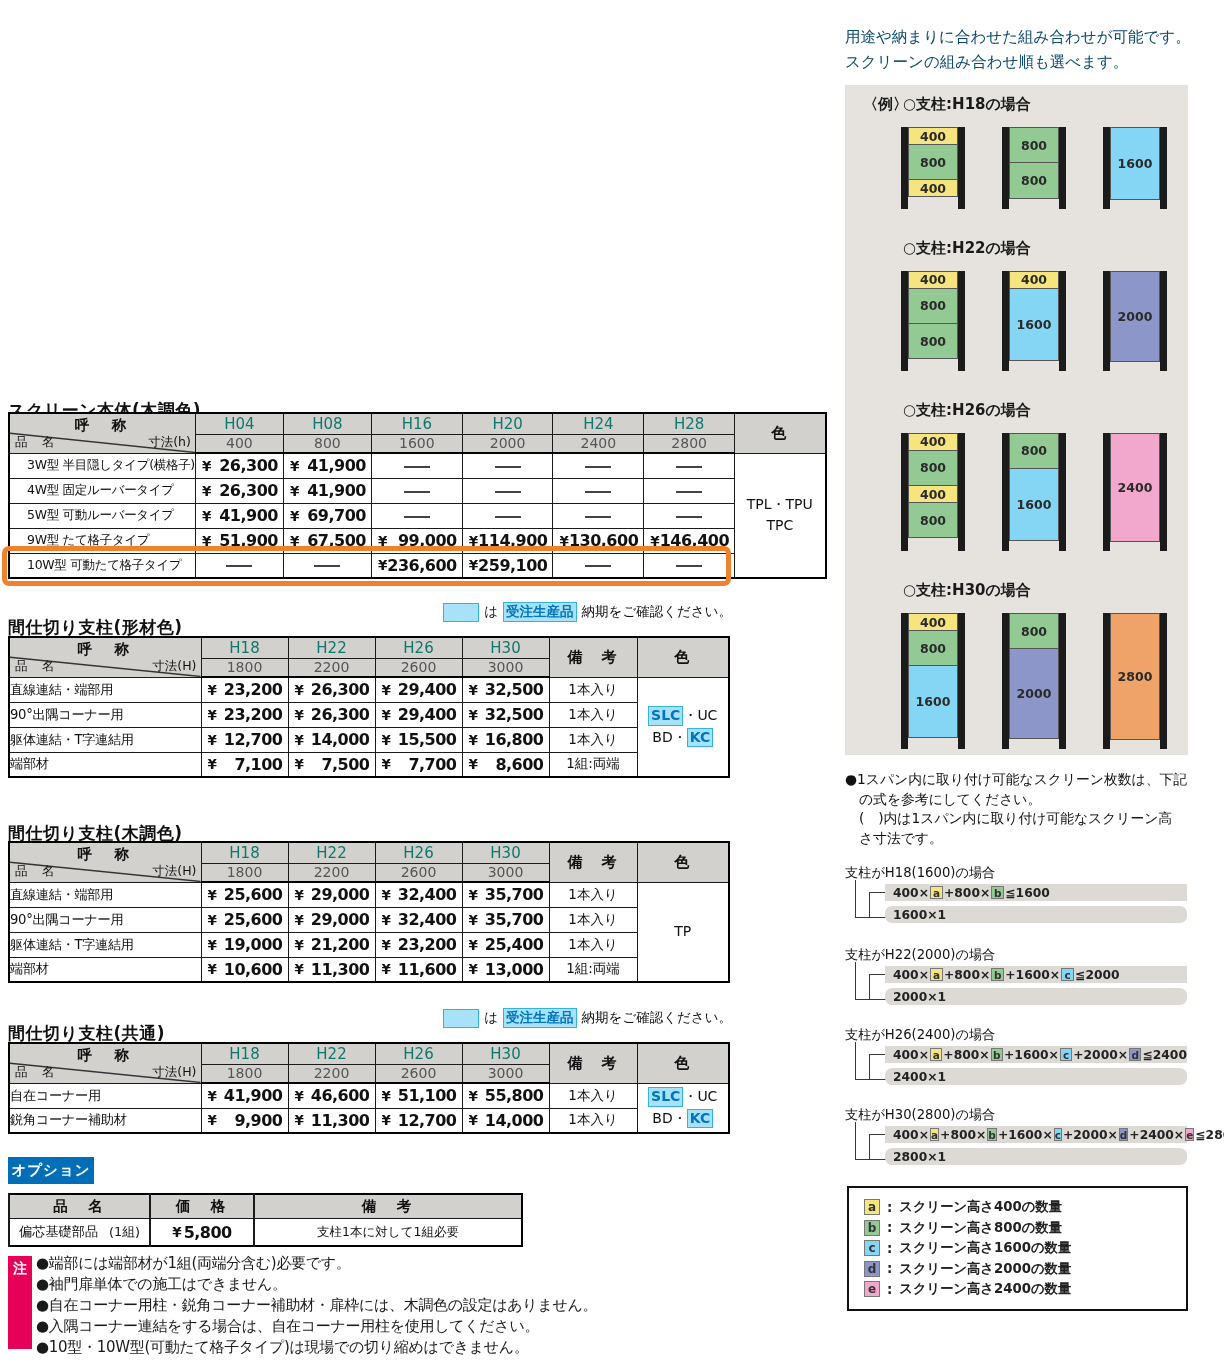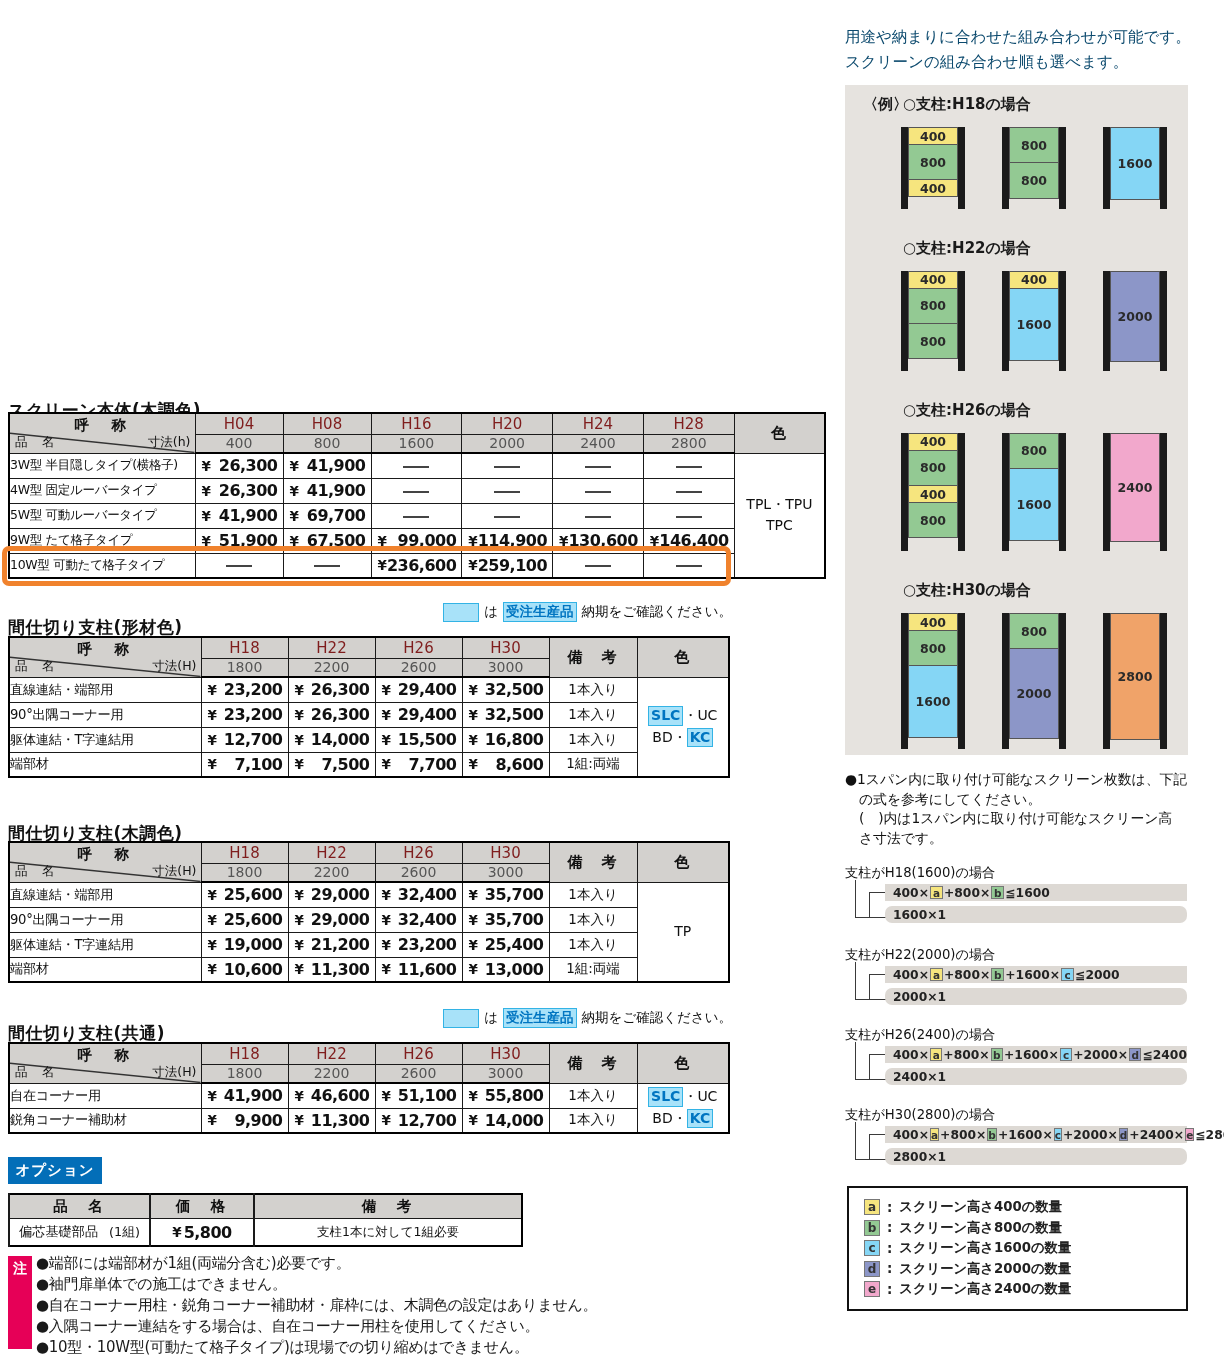--- a/index.html
+++ b/index.html
@@ -13,53 +13,53 @@
   }
   .sec-title{position:absolute;font-size:17px;font-weight:700;letter-spacing:.5px;white-space:nowrap;}
 
   
   .tbl-wrap{position:absolute;}
   table.ptab{border-collapse:collapse;table-layout:fixed;background:#fff;border:2.3px solid #000;}
   .ptab th,.ptab td{border:1.4px solid #1a1a1a;padding:0;overflow:hidden;white-space:nowrap;}
   .ptab thead th{background:var(--header-bg);}
   .hrow1{height:21px;} .hrow2{height:19px;} .brow{height:25px;}
   .hrow2 td{background:var(--header-bg);border-bottom:2.3px solid #000;color:#555;font-weight:400;font-size:14px;text-align:center;}
-  .codeh{font-size:15px;font-weight:500;color:#7f1d1d;text-align:center;}
+  .codeh{font-size:15px;font-weight:500;color:#0f766e;text-align:center;}
   .remh,.colh{font-size:15px;font-weight:600;text-align:center;letter-spacing:2px;}
   .remh,.rem{border-left-width:2px;}
   .colh,.ccell{border-left-width:2px;}
   .namehead{position:relative;border-right-width:2px;}
   .diag{position:absolute;left:0;top:0;width:100%;height:100%;}
   .diag line{stroke:#333;stroke-width:1.4;}
   .nh-call{position:absolute;top:2px;left:0;right:0;text-align:center;font-size:14.5px;font-weight:600;letter-spacing:4px;}
   .nh-name{position:absolute;bottom:2px;left:5px;font-size:12.5px;font-weight:500;letter-spacing:1px;}
   .nh-dim{position:absolute;bottom:2px;right:4px;font-size:12.5px;font-weight:500;}
   .rname{border-right-width:2px;text-align:left;padding:0 4px;font-size:13.2px;font-weight:500;letter-spacing:-0.3px;}
-  .w-screen .rname{font-size:12.5px;}
+  .w-screen .rname{font-size:12.5px;padding-left:17px;}
   .pc{vertical-align:middle;}
   .price{display:flex;justify-content:space-between;align-items:center;padding:0 5px 0 6px;}
   .yen{font-weight:700;font-size:13.5px;}
   .num{font-weight:700;font-size:16px;letter-spacing:-0.5px;}
   .dashcell{text-align:center;}
   .dash{display:inline-block;width:26px;height:2px;background:#444;vertical-align:middle;}
   .rem{text-align:center;font-size:13.5px;font-weight:500;}
   .ccell{text-align:center;font-size:14px;font-weight:500;vertical-align:middle;}
   .cline{line-height:1.55;}
   .chip-cyan{background:var(--cyan);border:1.5px solid var(--cyan-border);color:var(--blue);font-weight:600;padding:0 2px;display:inline-block;line-height:1.25;}
 
   
   .hl-overlay{position:absolute;left:2px;top:546px;width:729px;height:40px;border:5px solid var(--hl-orange);border-radius:7px;box-sizing:border-box;z-index:6;background:transparent;}
 
   
   .order-note{position:absolute;display:flex;align-items:center;justify-content:flex-end;gap:5px;font-size:13.5px;font-weight:500;left:420px;width:312px;white-space:nowrap;}
   .cyanbox{width:36px;height:19px;background:var(--cyan);border:1.5px solid var(--cyan-border);box-sizing:border-box;}
   .ordprod{background:var(--cyan);border:1px solid var(--cyan-border);color:var(--blue);font-weight:600;padding:0 2px;}
 
   
-  .opt-label{position:absolute;left:8px;top:1157px;width:94px;height:27px;background:var(--opt-blue);color:#fff;display:flex;align-items:center;justify-content:center;font-size:14.5px;font-weight:600;letter-spacing:1px;}
+  .opt-label{position:absolute;left:8px;top:1157px;width:86px;height:27px;background:var(--opt-blue);color:#fff;display:flex;align-items:center;justify-content:center;font-size:14.5px;font-weight:600;letter-spacing:1px;}
   table.otab{border-collapse:collapse;table-layout:fixed;border:2.3px solid #000;background:#fff;}
   .otab th,.otab td{border:1.4px solid #1a1a1a;border-left-width:2px;padding:0;white-space:nowrap;}
   .otab th{background:var(--header-bg);height:23px;font-size:14.5px;font-weight:600;letter-spacing:3px;}
   .otab td{height:26px;}
   .opt-name{display:flex;justify-content:space-between;align-items:center;padding:0 9px;font-size:13.2px;font-weight:500;}
   .opt-qty{font-size:12.8px;}
   .opt-price{display:flex;justify-content:center;align-items:center;gap:2px;}
   .opt-rem{text-align:center;font-size:12.5px;font-weight:500;}
 
   

